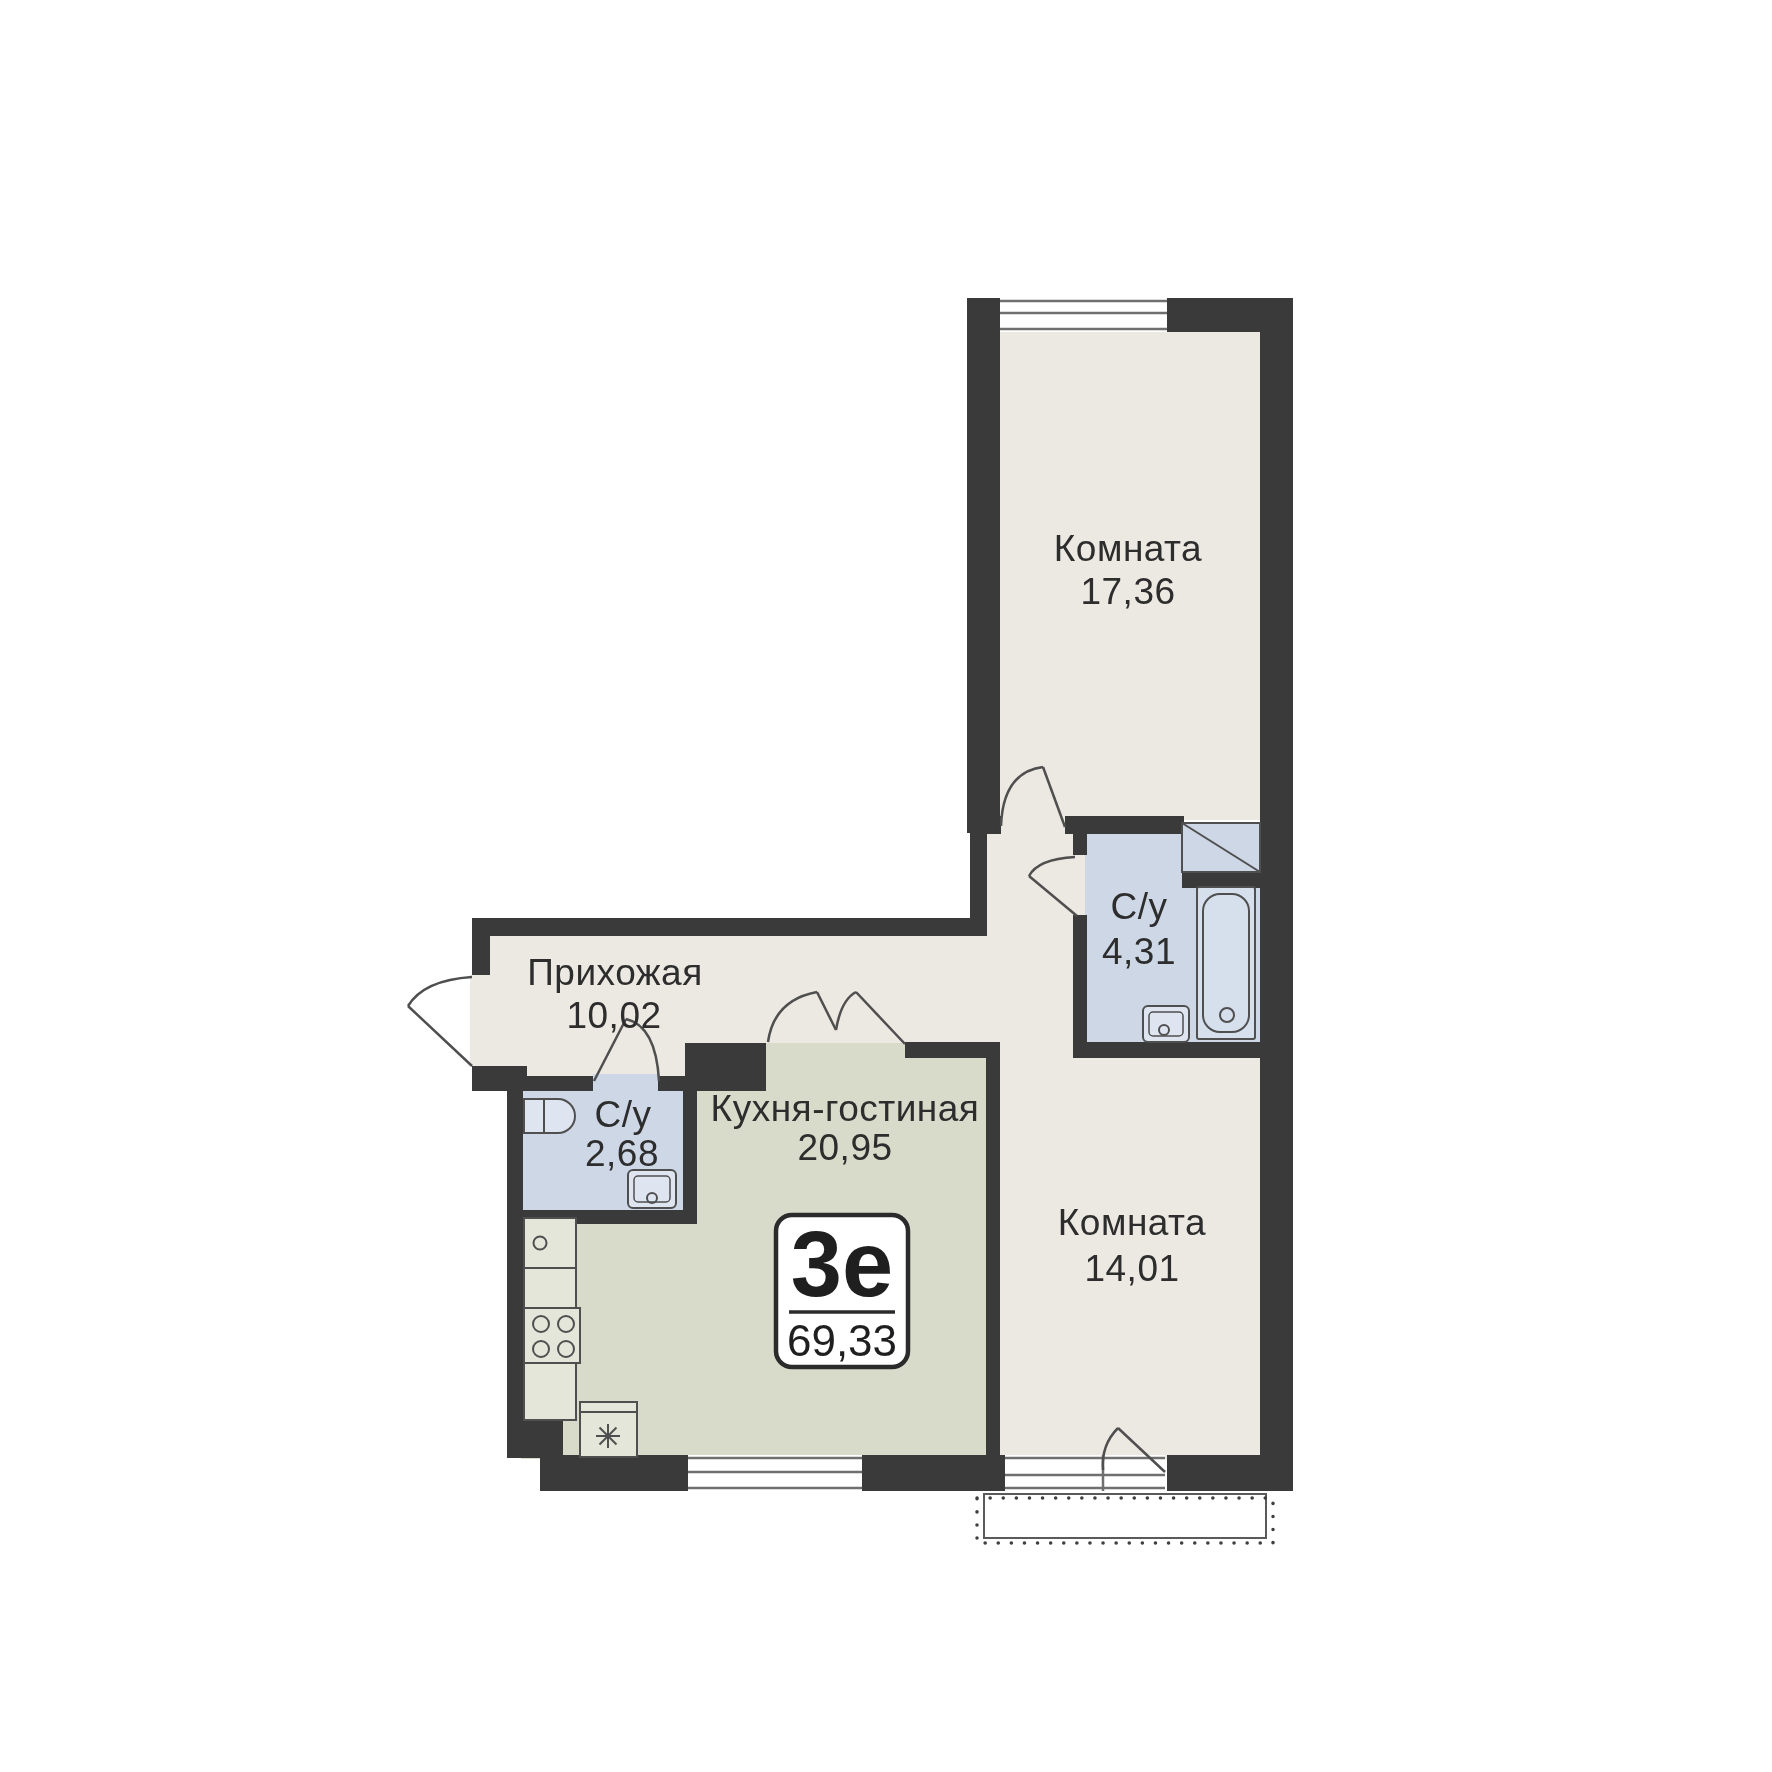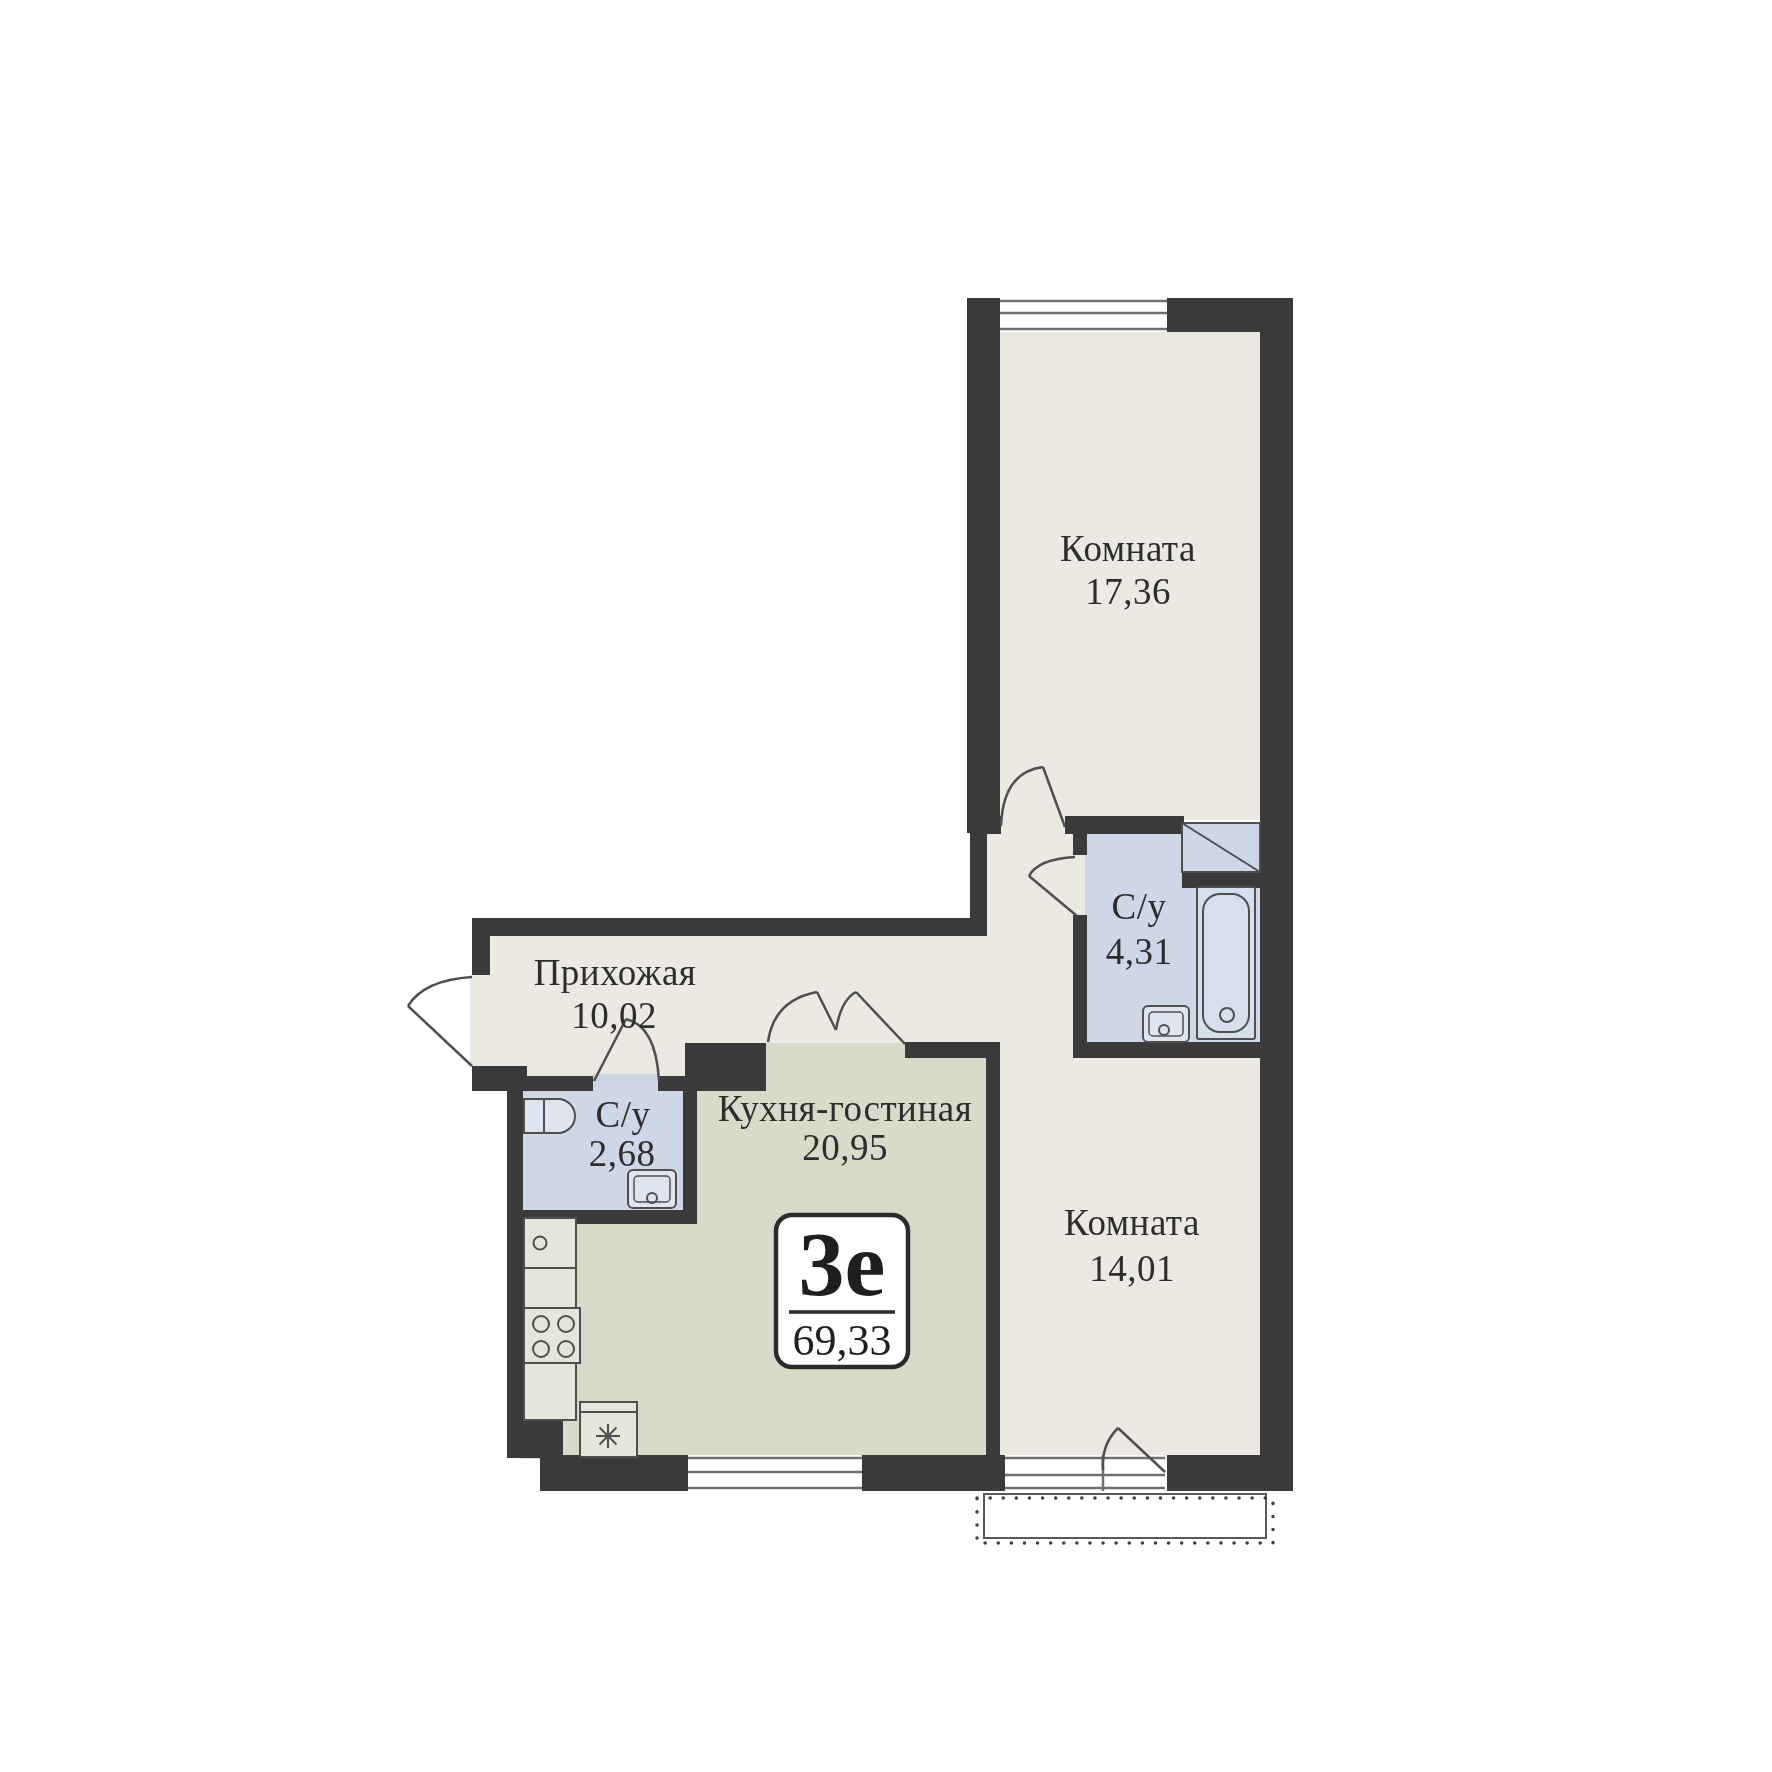--- a/index.html
+++ b/index.html
@@ -1,17 +1,17 @@
 <!DOCTYPE html>
 <html style="--wall: #3a3a3a; --beige: #ece9e2; --green: #d8dbca; --blue: #cdd7e6;"><head>
 <meta charset="utf-8">
 <style>
   html,body{margin:0;padding:0;background:#fff;}
   .page{position:relative;width:1772px;height:1772px;background:#fff;overflow:hidden;
-        font-family:Liberation Serif, serif;}
+        font-family:Liberation Sans, sans-serif;}
   svg{position:absolute;left:0;top:0;}
   .wall{fill:var(--wall,#3a3a3a);}
   .floor-beige{fill:var(--beige,#ece9e2);}
   .floor-green{fill:var(--green,#d8dbca);}
   .floor-blue{fill:var(--blue,#cdd7e6);}
   .fixk{fill:#e4e6d9;stroke:#4f4f4f;stroke-width:2;}
   .fixb{fill:#dfe5f0;stroke:#4f4f4f;stroke-width:2;}
   .ln{stroke:#4f4f4f;stroke-width:2;fill:none;}
   .door{stroke:#4f4f4f;stroke-width:2.5;fill:none;}
   .winrect{fill:#ffffff;}

